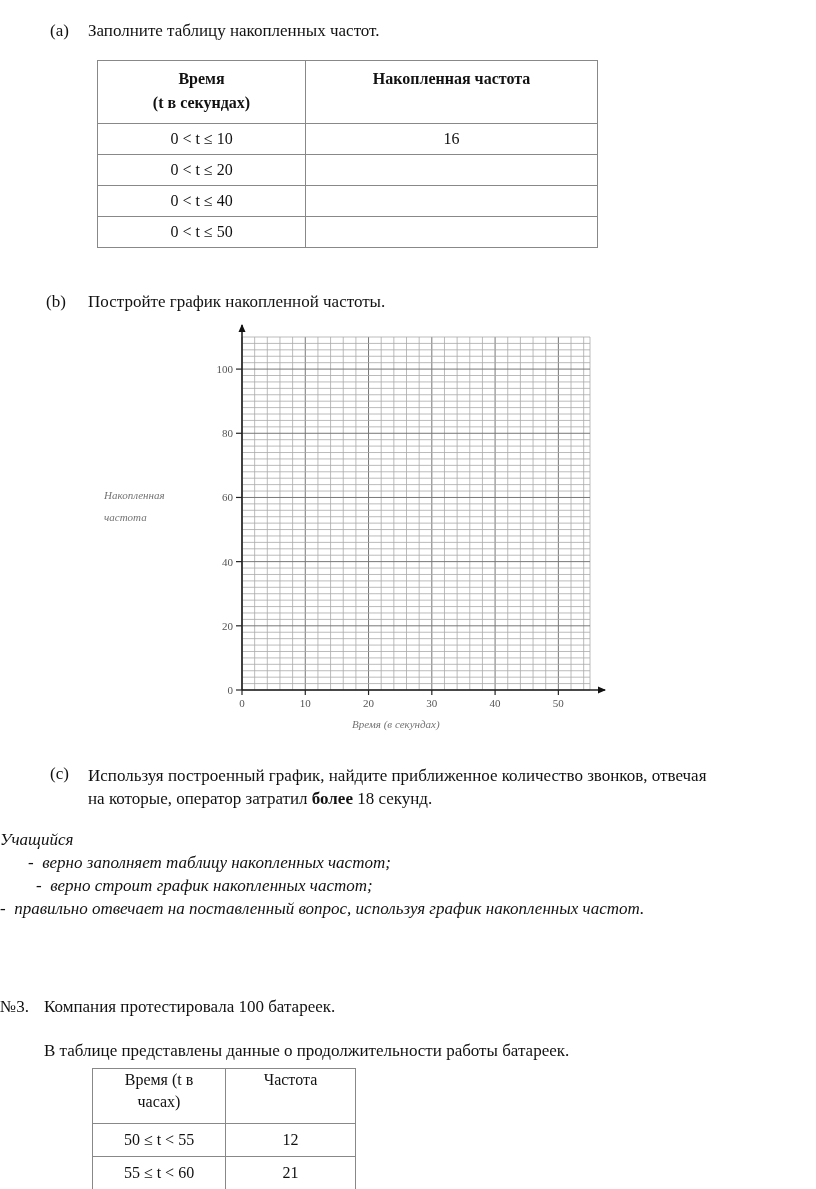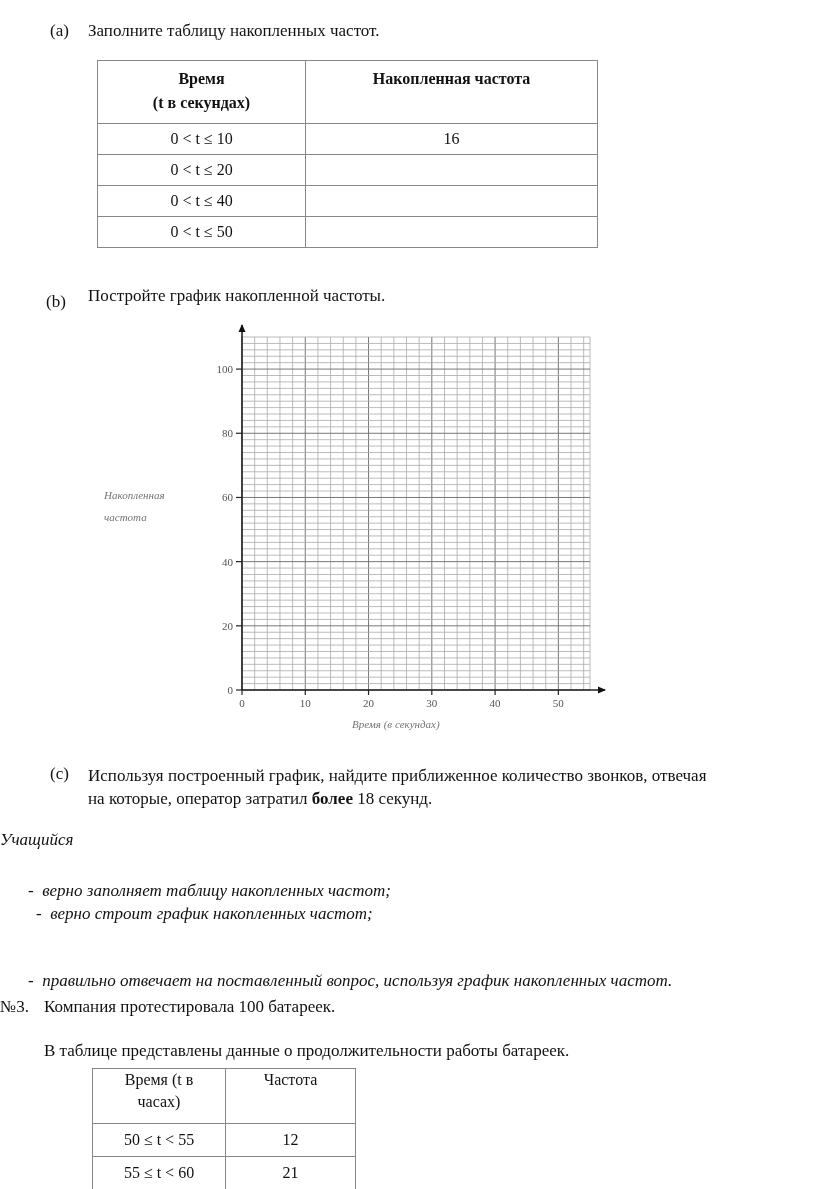--- a/index.html
+++ b/index.html
@@ -49,21 +49,21 @@
         <td></td>
       </tr>
   <tr>
         <td>0 &lt; t ≤ 50</td>
         <td></td>
       </tr>
 </tbody>
   </table>
 
 <div class="abs q-label" style="left:46px;top:292px;">(b)</div>
-<div class="abs q-text" style="left:88px;top:286px;">Постройте график накопленной частоты.</div>
+<div class="abs q-text" style="left:88px;top:292px;">Постройте график накопленной частоты.</div>
 
 <div class="abs axis-label" style="left:104px;top:484px;line-height:22px;">
   <span>Накопленная</span><br>
   <span>частота</span>
 </div>
 <div class="abs axis-label" style="left:352px;top:718px;">Время (в секундах)</div>
 
 <svg id="chart" class="abs" style="left:0;top:0;" width="816" height="760">
   <g id="grid">
       <line x1="242" y1="337" x2="242" y2="690" stroke="#777" stroke-width="1"></line>
@@ -187,23 +187,23 @@
 </svg>
 
 <div class="abs q-label" style="left:50px;top:764px;">(c)</div>
 <div class="abs q-text" style="left:88px;top:764px;line-height:23px;">
   <span>Используя построенный график, найдите приближенное количество звонков, отвечая</span><br>
   <span>на которые, оператор затратил </span><b>более</b><span> 18 секунд.</span>
 </div>
 
 <div class="abs crit" style="left:0;top:828px;line-height:23px;">
   <div>Учащийся</div>
-  <div style="padding-left:28px;margin-top:28px;">-&nbsp; <span>верно заполняет таблицу накопленных частот;</span></div>
+  <div style="padding-left:28px;">-&nbsp; <span>верно заполняет таблицу накопленных частот;</span></div>
   <div style="padding-left:36px;">-&nbsp; <span>верно строит график накопленных частот;</span></div>
-  <div style="padding-left:28px;margin-top:44px;">-&nbsp; <span>правильно отвечает на поставленный вопрос, используя график накопленных частот.</span></div>
+  <div style="">-&nbsp; <span>правильно отвечает на поставленный вопрос, используя график накопленных частот.</span></div>
 </div>
 
 <div class="abs q-text" style="left:0;top:997px;">№3.</div>
 <div class="abs q-text" style="left:44px;top:997px;">Компания протестировала 100 батареек.</div>
 <div class="abs q-text" style="left:44px;top:1041px;">В таблице представлены данные о продолжительности работы батареек.</div>
 
 <table class="t t2" style="left:92px;top:1068px;width:264px;">
   <tbody>
       <tr class="hdr">
     <td style="width:132px;">

